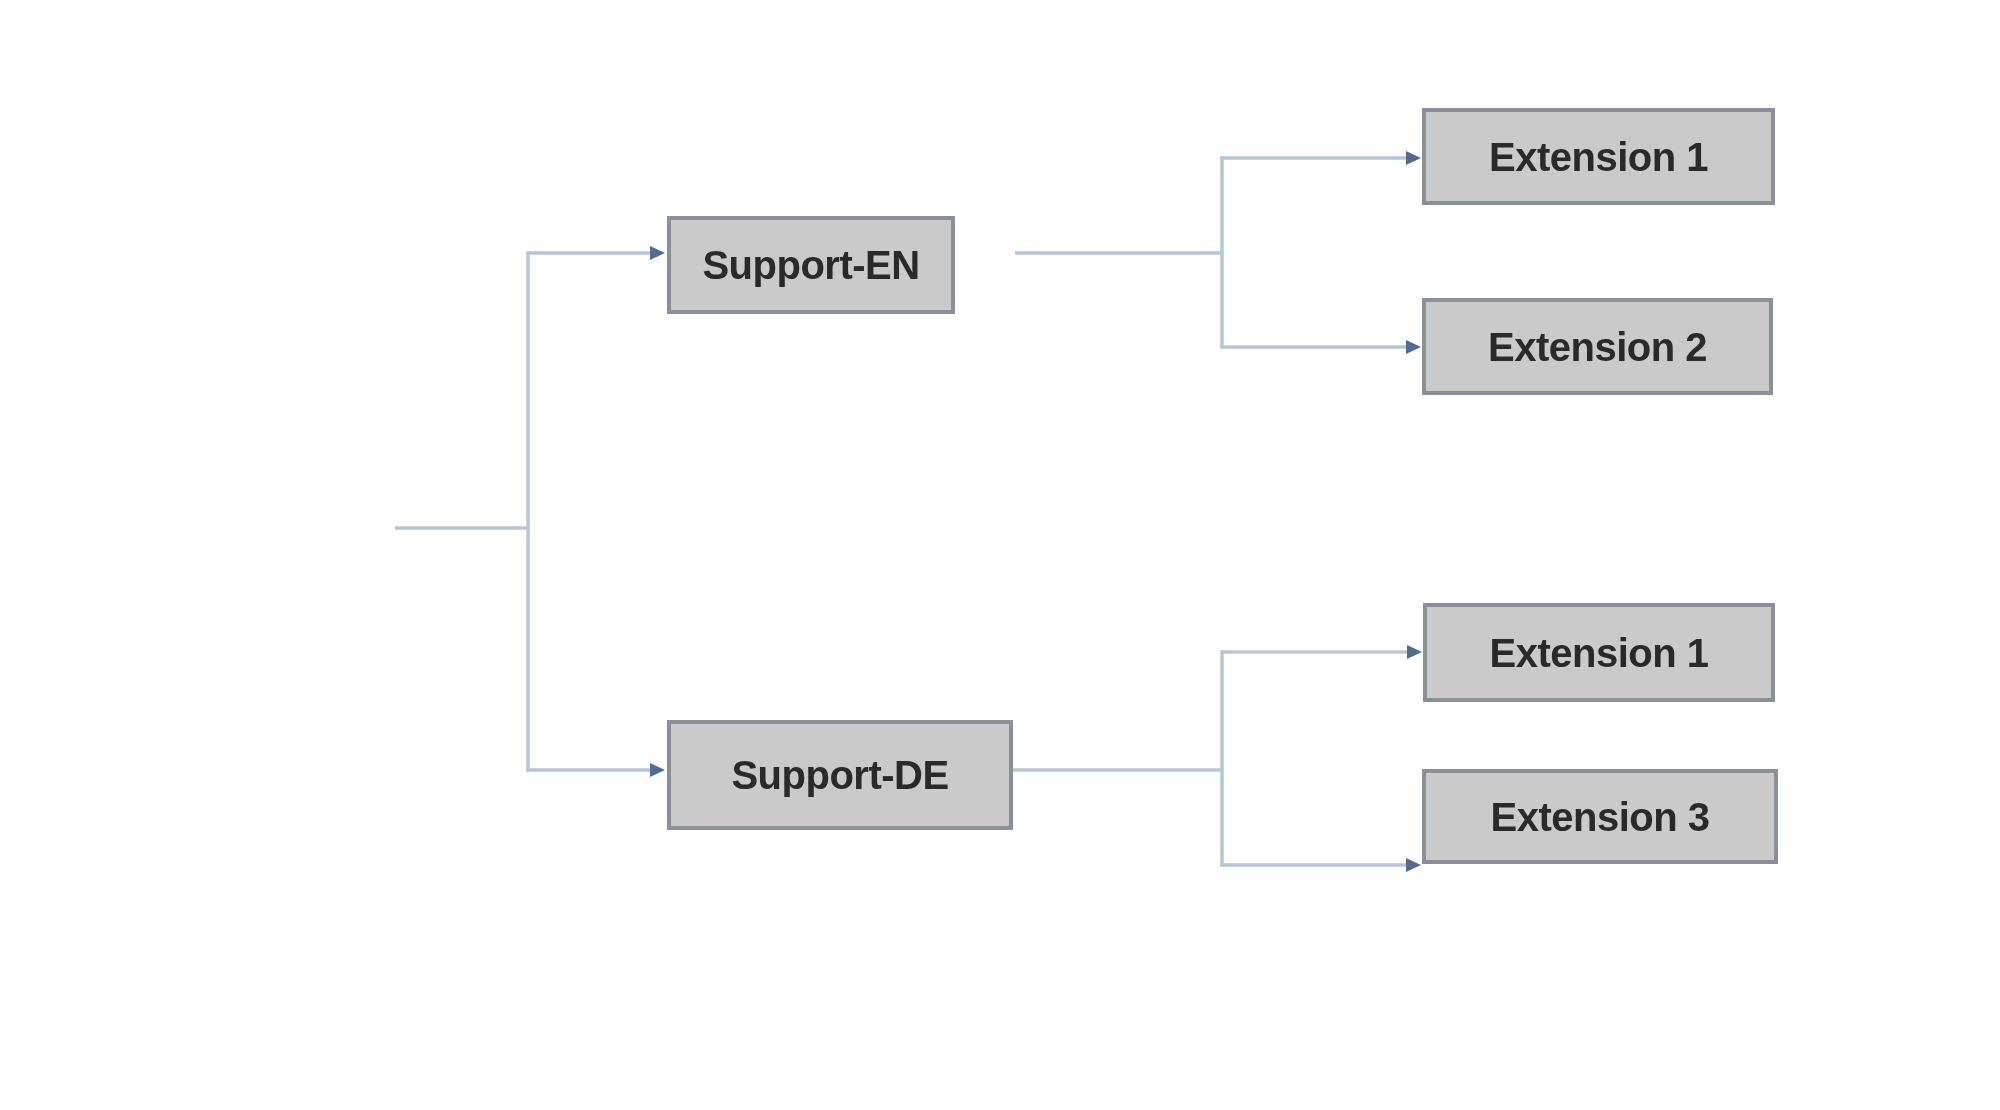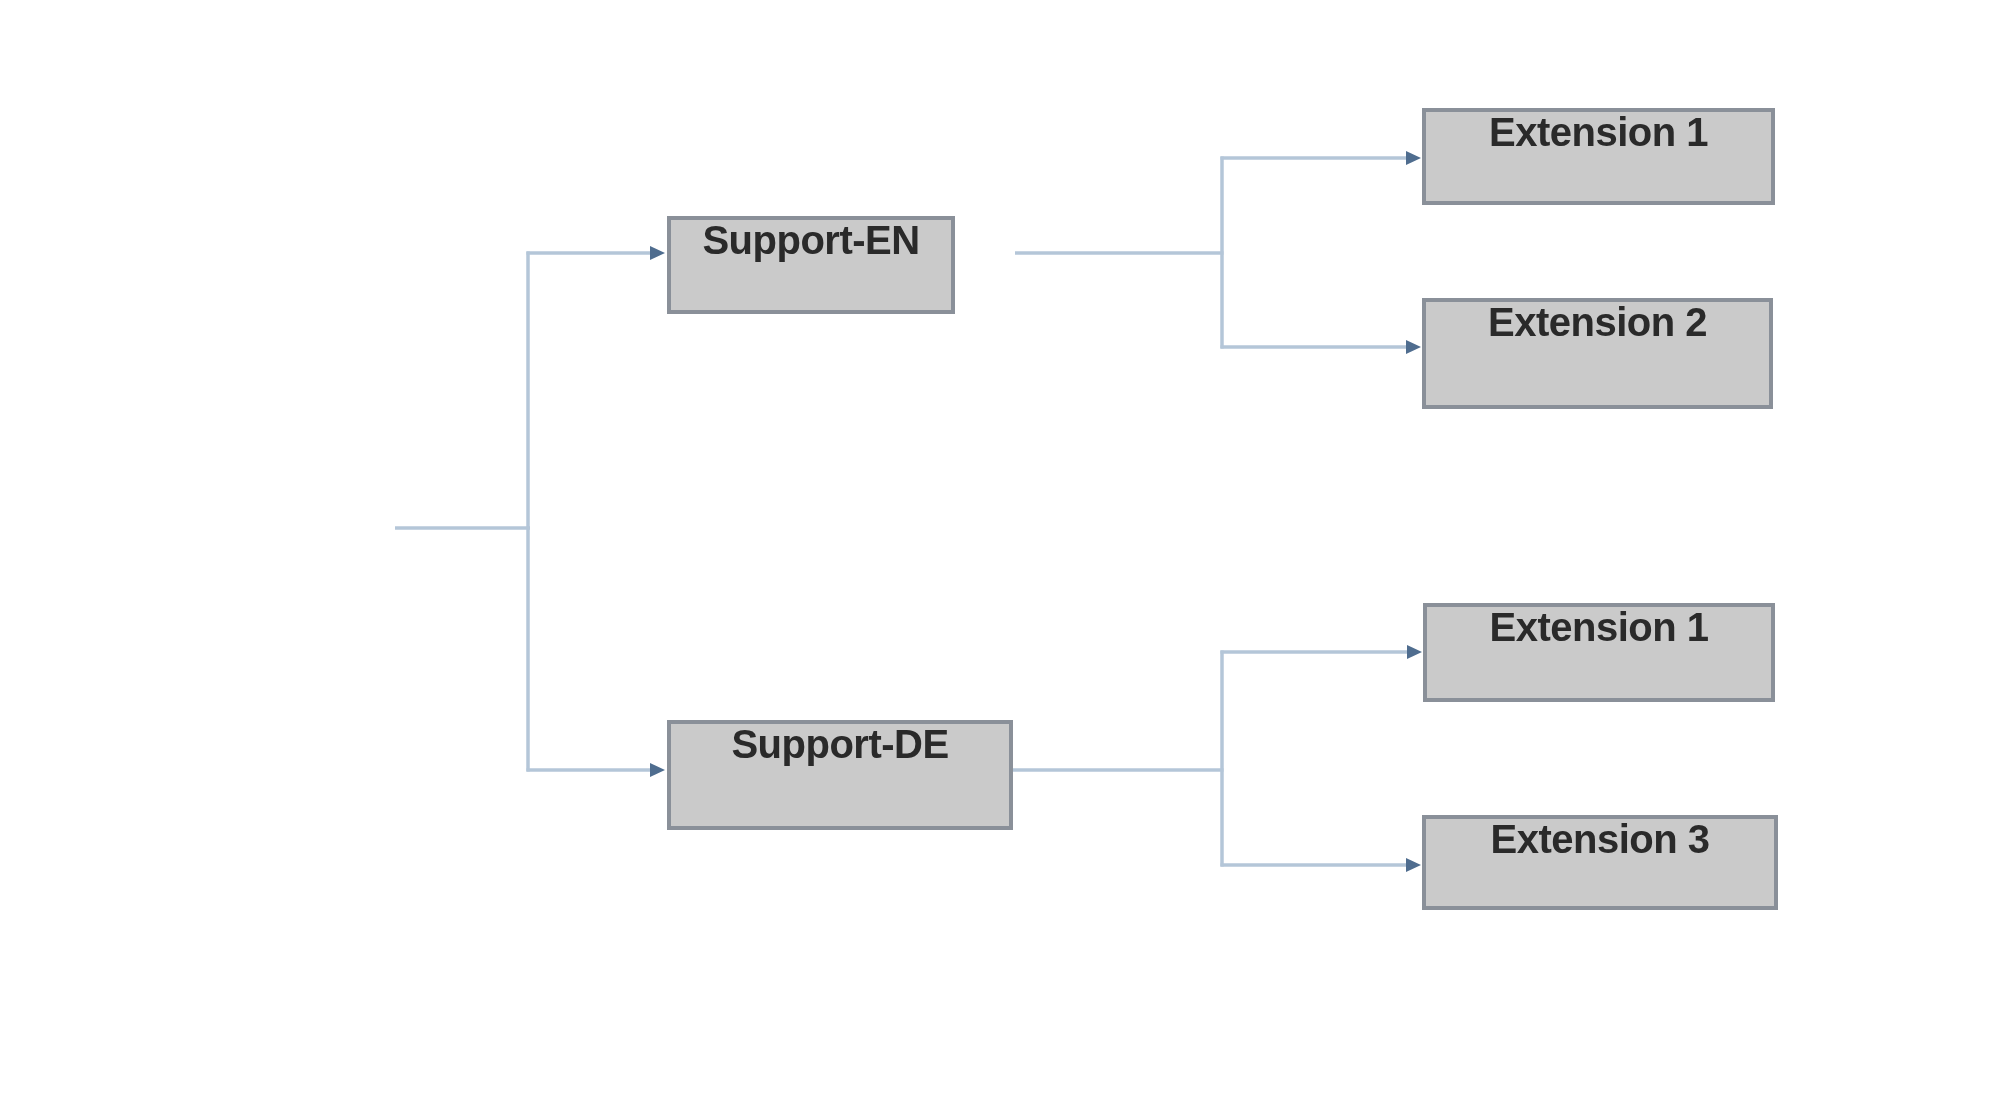--- a/index.html
+++ b/index.html
@@ -21,21 +21,21 @@
     top: 0;
     width: 2000px;
     height: 1110px;
   }
   .node {
     position: absolute;
     box-sizing: border-box;
     background: var(--node-fill, #cacaca);
     border: 4px solid var(--node-border, #8a9099);
     display: flex;
-    align-items: flex-start;
+    align-items: center;
     justify-content: center;
   }
   .node .label {
     font-size: 40px;
     font-weight: bold;
     color: var(--node-text, #2a2a2a);
     letter-spacing: -0.5px;
     white-space: nowrap;
     line-height: 1;
   }
@@ -44,23 +44,23 @@
     text-decoration-style: wavy;
     text-decoration-color: var(--spellcheck-underline, #d97c7c);
     text-decoration-thickness: 3px;
     text-underline-offset: 5px;
   }
   
   .n-announcement { left: 37px;   top: 478px; width: 358px; height: 92px; }
   .n-support-en   { left: 667px;  top: 216px; width: 288px; height: 98px; }
   .n-support-de   { left: 667px;  top: 720px; width: 346px; height: 110px; }
   .n-ext1-en      { left: 1422px; top: 108px; width: 353px; height: 97px; }
-  .n-ext2-en      { left: 1422px; top: 298px; width: 351px; height: 111px; }
+  .n-ext2-en      { left: 1422px; top: 298px; width: 351px; height: 97px; }
   .n-ext1-de      { left: 1423px; top: 603px; width: 352px; height: 99px; }
-  .n-ext3-de      { left: 1422px; top: 815px; width: 356px; height: 95px; }
+  .n-ext3-de      { left: 1422px; top: 769px; width: 356px; height: 95px; }
 
   .conn { stroke: var(--connector, #b4c6d8); stroke-width: 3.5; fill: none; }
   .arrow { fill: var(--arrowhead, #4f6d8f); stroke: none; }
 </style>
 </head>
 <body>
 
 <div class="canvas">
 
   <svg class="connector-layer" viewBox="0 0 2000 1110" xmlns="http://www.w3.org/2000/svg">

